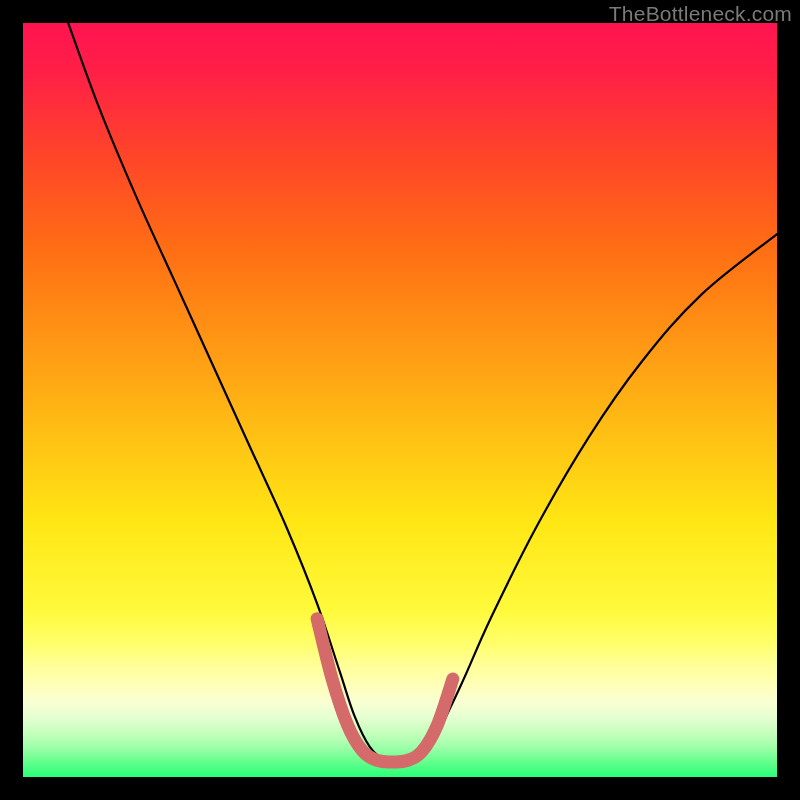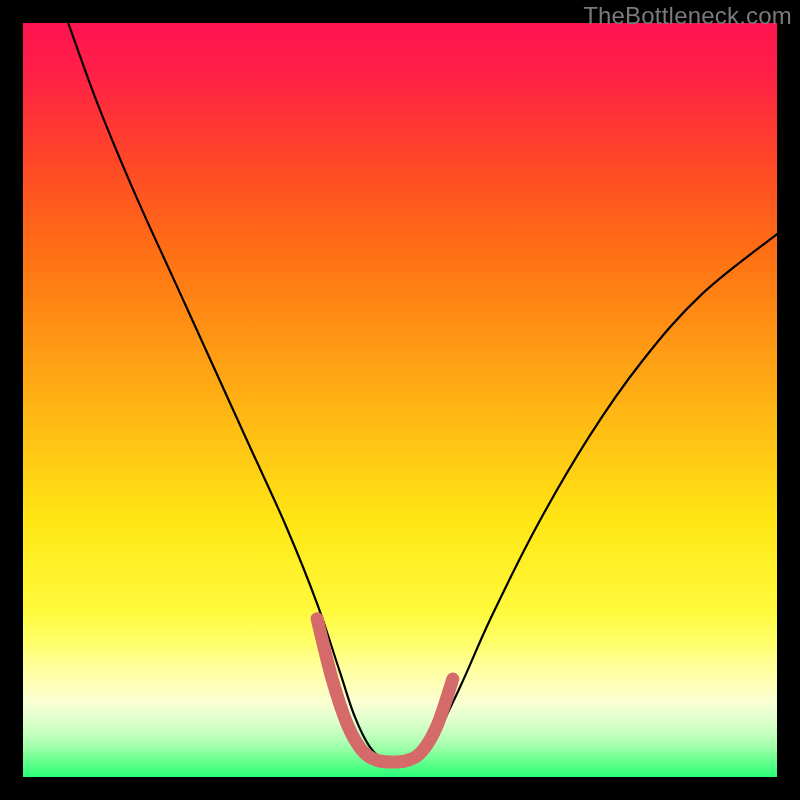--- a/index.html
+++ b/index.html
@@ -56,21 +56,21 @@
     top: 0;
     width: 754px;
     height: 754px;
     pointer-events: none;
   }
   .watermark {
     position: absolute;
     top: 2px;
     right: 8px;
     color: #7a7a7a;
-    font-size: 24px;
+    font-size: 21px;
     font-weight: 500;
     letter-spacing: 0.2px;
     user-select: none;
   }
 </style>
 </head>
 <body>
 
 <div class="frame">
   <div class="plot">

